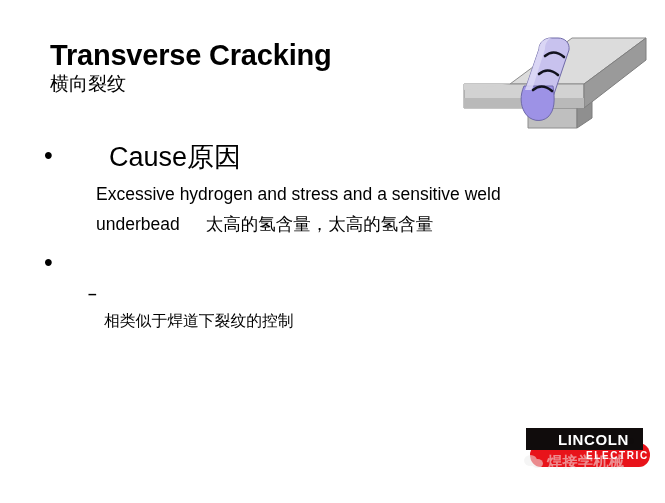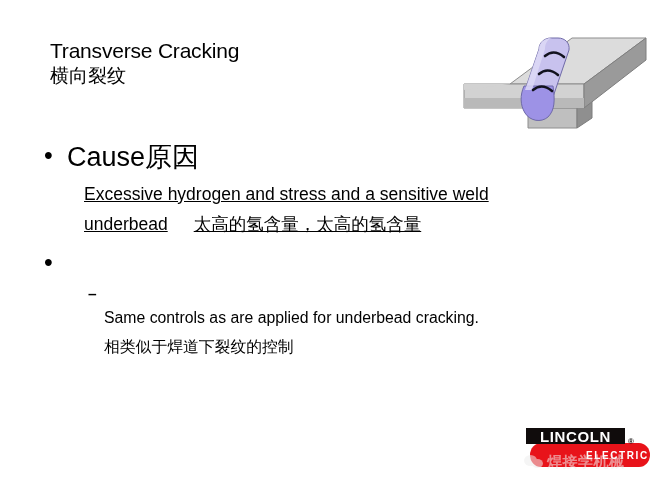--- a/index.html
+++ b/index.html
@@ -17,22 +17,22 @@
   }
 
   
   .title-block {
     position: absolute;
     left: 50px;
     top: 40px;
     width: 400px;
   }
   .title-en {
-    font-size: 21px;
-    font-weight: normal;
+    font-size: 29px;
+    font-weight: bold;
     letter-spacing: -0.2px;
     line-height: 1.08;
     white-space: nowrap;
   }
   .title-zh {
     font-size: 19px;
     font-weight: normal;
     line-height: 1.15;
     margin-top: 2px;
     white-space: nowrap;
@@ -53,29 +53,29 @@
     margin-bottom: 2px;
   }
   .bullet-dot {
     width: 23px;
     flex: 0 0 23px;
     font-size: 25px;
     line-height: 1.1;
   }
   .bullet-l1-text {
     white-space: nowrap;
+    margin-left: 42px;
   }
 
   .para {
-    margin-left: 40px;
+    margin-left: 52px;
     font-size: 17.5px;
     line-height: 1.72;
     margin-top: 6px;
     margin-bottom: 10px;
-    text-decoration: underline;
   }
   .para .cn-gap {
     display: inline-block;
     width: 26px;
   }
 
   .bullet-l2 {
     display: flex;
     align-items: flex-start;
     margin-left: 44px;
@@ -126,25 +126,26 @@
     width: 120px;
     height: 24px;
     background: #e8131a;
     border-radius: 11px / 12px;
   }
   .logo-black {
     position: absolute;
     left: 2px;
     top: 1px;
     width: 99px;
-    height: 16px;
+    height: 22px;
     background: #100c0c;
     display: flex;
     align-items: center;
     justify-content: center;
+    padding-left: 18px;
   }
   .logo-black span {
     color: #ffffff;
     font-size: 15px;
     font-weight: bold;
     letter-spacing: 0.6px;
     font-family: "Liberation Sans", sans-serif;
   }
   .logo-reg {
     position: absolute;
@@ -254,21 +255,20 @@
 
   <div class="bullet-l1">
     <span class="bullet-dot">•</span>
   </div>
 
   <div class="bullet-l2">
     <span class="dash">–</span>
   </div>
 
   <div class="sub-para">
-    <span>Same controls as are applied for underbead cracking.</span>
     <span class="zh-line">相类似于焊道下裂纹的控制</span>
   </div>
 
 </div>
 
 <div class="logo-area">
   <div class="logo-red"></div>
   <div class="logo-electric">ELECTRIC</div>
   <div class="logo-black">
     <span>LINCOLN</span>

